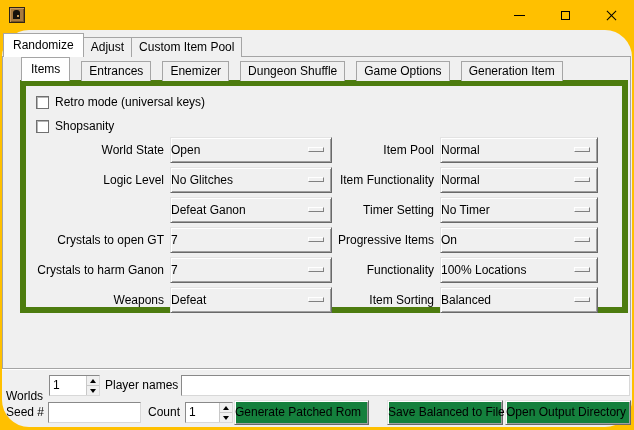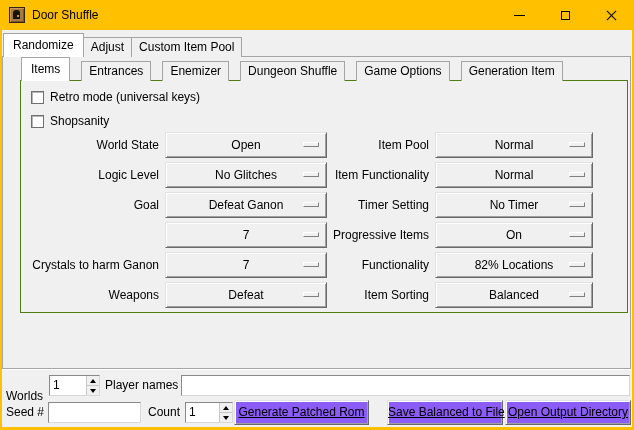--- a/index.html
+++ b/index.html
@@ -24,46 +24,46 @@
     align-items:center; justify-content:center; }
   .winbtn.min { left:496px; } .winbtn.max { left:542px; } .winbtn.close { left:588px; }
   .min-glyph { width:11px; height:1px; background:#000; }
   .max-glyph { width:9px; height:9px; border:1px solid #000; }
   .close-glyph { position:relative; width:13px; height:13px; }
   .close-glyph span { position:absolute; left:0; top:6px; width:13px; height:1px; background:#000; }
   .close-glyph .a { transform:rotate(45deg); }
   .close-glyph .b { transform:rotate(-45deg); }
   
   .client { position:absolute; left:2px; top:30px; width:630px; height:397px;
-    background:#f0f0f0; }
+    background:#f0f0f0;border-radius:27px; }
   
   .outer-panel { position:absolute; left:0; top:26px; width:629px; height:313px;
     border:1px solid #a5a5a5; box-shadow:0 1px 0 #ffffff; background:#f0f0f0; }
   .inner-panel { position:absolute; left:18px; top:50px; width:608px; height:233px;
-    border:1px solid #4d7c0f; background:#f0f0f0; z-index:2; }
+    border:6px solid #4d7c0f; background:#f0f0f0; z-index:2; }
   .tabrow { position:absolute; display:flex; align-items:flex-end; z-index:3; }
   .tabrow.outer { left:1px; top:3px; height:24px; }
   .tabrow.inner { left:19px; top:27px; height:24px;gap:12px; }
   .tab { border:1px solid #a5a5a5; border-bottom:none; background:#f0f0f0;
     padding:0 7px; height:20px; line-height:19px; margin-right:-1px; white-space:nowrap; }
   .tab.selected { background:#ffffff; height:24px; line-height:23px; padding:0 9px;
     position:relative; z-index:4; }
   
   .cb-row { position:absolute; left:10px; display:flex; align-items:center; height:16px; }
   .cb-box { width:13px; height:13px; background:#ffffff; border:1px solid #707070;
     box-shadow:inset 1px 1px 0 #b5b5b5; margin-right:6px; }
   
   .opt-label { position:absolute; height:26px; line-height:26px; text-align:right;
     white-space:nowrap; }
   .opt-label.lcol { left:0; width:138px; }
   .opt-label.rcol { left:254px; width:154px; }
   .optmenu { position:absolute; height:26px; background:#f0f0f0;
     border:1px solid; border-color:#e3e3e3 #696969 #696969 #e3e3e3;
     box-shadow:inset 1px 1px 0 #ffffff, inset -1px -1px 0 #a0a0a0;
-    text-align:center; line-height:24px; }
+    line-height:24px; }
   .optmenu.lcol { left:144px; width:162px; }
   .optmenu.rcol { left:414px; width:158px; }
   .opt-ind { position:absolute; right:7px; top:50%; margin-top:-3px;
     width:16px; height:5px; background:#f0f0f0;
     border:1px solid; border-color:#ffffff #808080 #808080 #ffffff; }
   
   .lbl { position:absolute; height:21px; line-height:21px; white-space:nowrap; }
   .entry { position:absolute; height:21px; background:#ffffff;
     border:1px solid; border-color:#898989 #d8d8d8 #d8d8d8 #898989;
     font-family:"Liberation Sans", sans-serif; font-size:12px; padding:0 3px; outline:none; }
@@ -72,37 +72,36 @@
   .spin-val { position:absolute; left:3px; top:0; height:19px; line-height:19px; }
   .spin-arrows { position:absolute; right:0; top:0; width:13px; height:19px;
     border-left:1px solid #c8c8c8; display:flex; flex-direction:column; }
   .spin-btn { flex:1; display:flex; align-items:center; justify-content:center;
     background:#f0f0f0; }
   .spin-btn.up { border-bottom:1px solid #c8c8c8; }
   .tri-up { width:0; height:0; border-left:3px solid transparent;
     border-right:3px solid transparent; border-bottom:4px solid #000; }
   .tri-down { width:0; height:0; border-left:3px solid transparent;
     border-right:3px solid transparent; border-top:4px solid #000; }
-  .pushbtn { position:absolute; height:25px; background:#8b5cf6;
+  .pushbtn { position:absolute; height:25px; background:#15803d;
     border:1px solid; border-color:#e3e3e3 #696969 #696969 #e3e3e3;
     box-shadow:inset 1px 1px 0 #ffffff, inset -1px -1px 0 #a0a0a0;
-    text-align:center; line-height:23px; white-space:nowrap;text-decoration:underline; }
+    text-align:left; line-height:23px; white-space:nowrap; }
 </style>
 </head>
 <body>
 
 <div class="window">
 
   <div class="titlebar">
     <div class="title-icon">
       <div class="wood"></div>
       <div class="arch"></div>
       <div class="dot"></div>
     </div>
-    <span class="title-text">Door Shuffle</span>
     <div class="winbtn min">
       <span class="min-glyph"></span>
     </div>
     <div class="winbtn max">
       <span class="max-glyph"></span>
     </div>
     <div class="winbtn close">
       <span class="close-glyph">
           <span class="a"></span>
           <span class="b"></span>
@@ -142,25 +141,25 @@
       <span class="opt-label lcol" style="top:51px">World State</span>
       <div class="optmenu lcol" style="top:51px">
         <span>Open</span>
         <span class="opt-ind"></span>
       </div>
       <span class="opt-label lcol" style="top:81px">Logic Level</span>
       <div class="optmenu lcol" style="top:81px">
         <span>No Glitches</span>
         <span class="opt-ind"></span>
       </div>
-      <span class="opt-label lcol" style="top:111px">Goal</span>
       <div class="optmenu lcol" style="top:111px">
         <span>Defeat Ganon</span>
         <span class="opt-ind"></span>
       </div>
+      <span class="opt-label lcol" style="top:141px">Crystals to open GT</span>
       <div class="optmenu lcol" style="top:141px">
         <span>7</span>
         <span class="opt-ind"></span>
       </div>
       <span class="opt-label lcol" style="top:171px">Crystals to harm Ganon</span>
       <div class="optmenu lcol" style="top:171px">
         <span>7</span>
         <span class="opt-ind"></span>
       </div>
       <span class="opt-label lcol" style="top:201px">Weapons</span>
@@ -184,21 +183,21 @@
         <span>No Timer</span>
         <span class="opt-ind"></span>
       </div>
       <span class="opt-label rcol" style="top:141px">Progressive Items</span>
       <div class="optmenu rcol" style="top:141px">
         <span>On</span>
         <span class="opt-ind"></span>
       </div>
       <span class="opt-label rcol" style="top:171px">Functionality</span>
       <div class="optmenu rcol" style="top:171px">
-        <span>82% Locations</span>
+        <span>100% Locations</span>
         <span class="opt-ind"></span>
       </div>
       <span class="opt-label rcol" style="top:201px">Item Sorting</span>
       <div class="optmenu rcol" style="top:201px">
         <span>Balanced</span>
         <span class="opt-ind"></span>
       </div>
     </div>
 
     <span class="lbl" style="left:4px; top:356px">Worlds</span>

